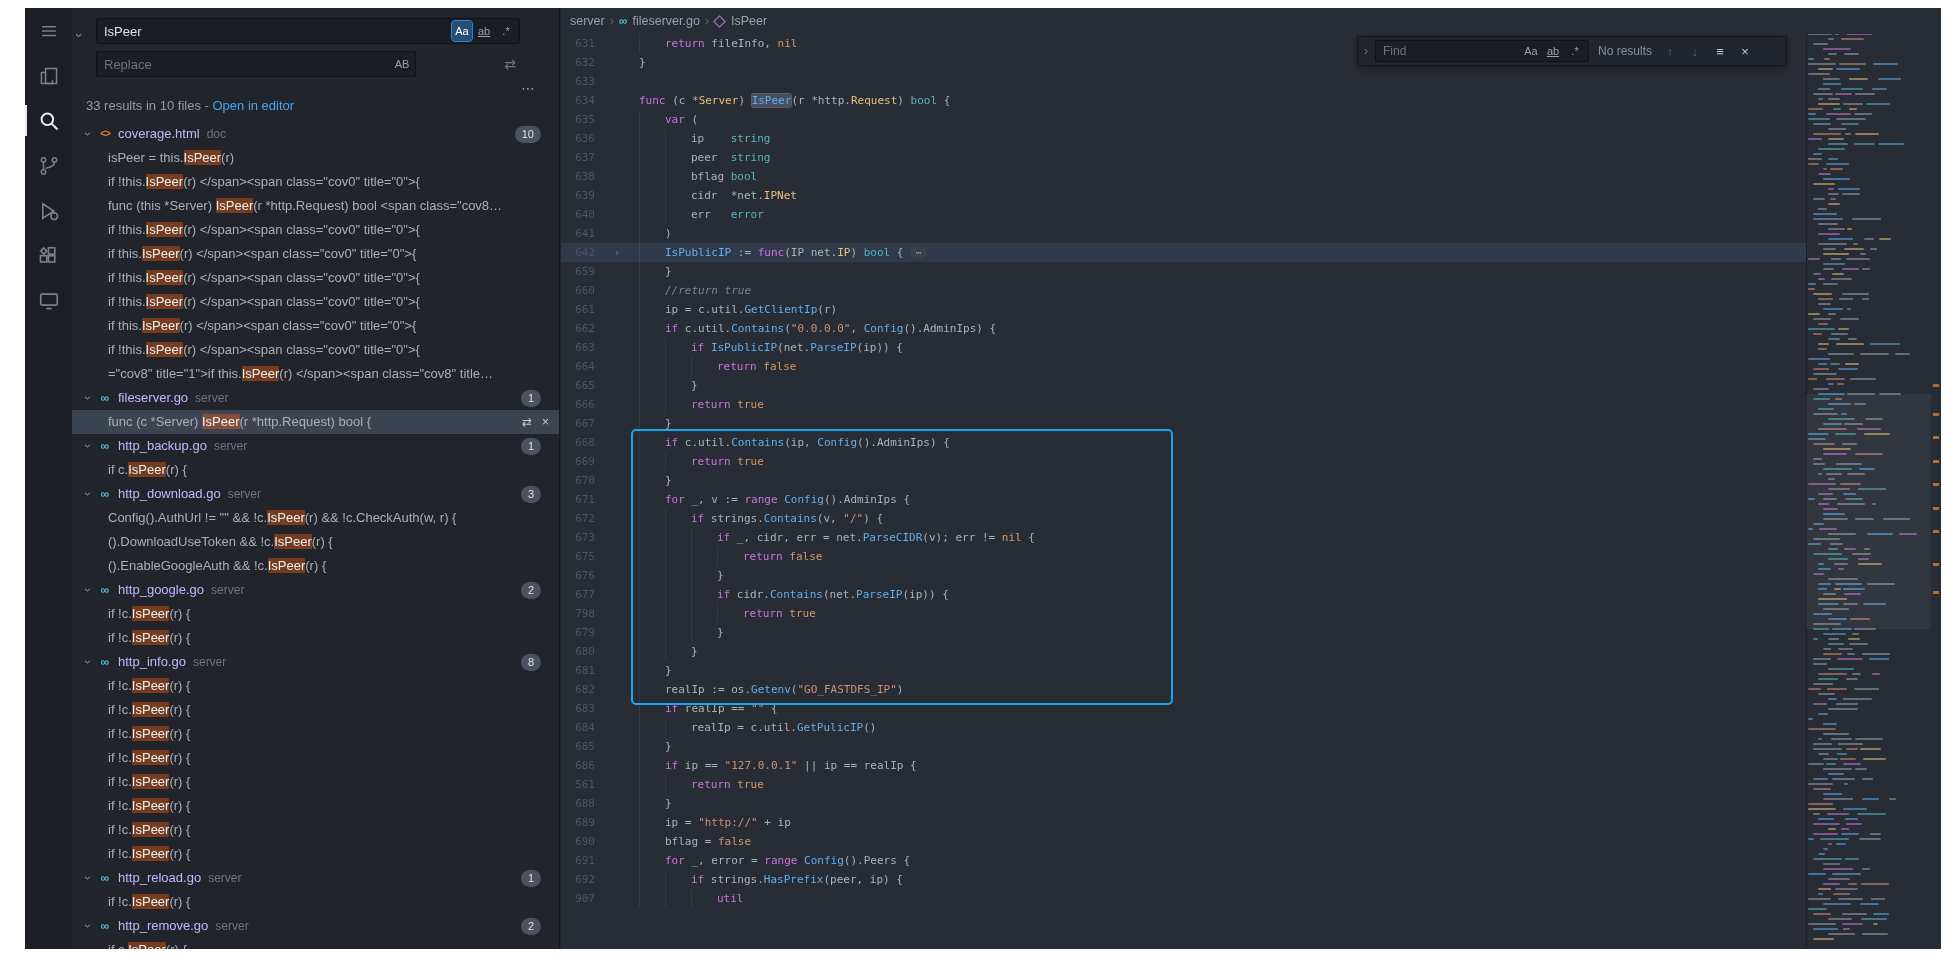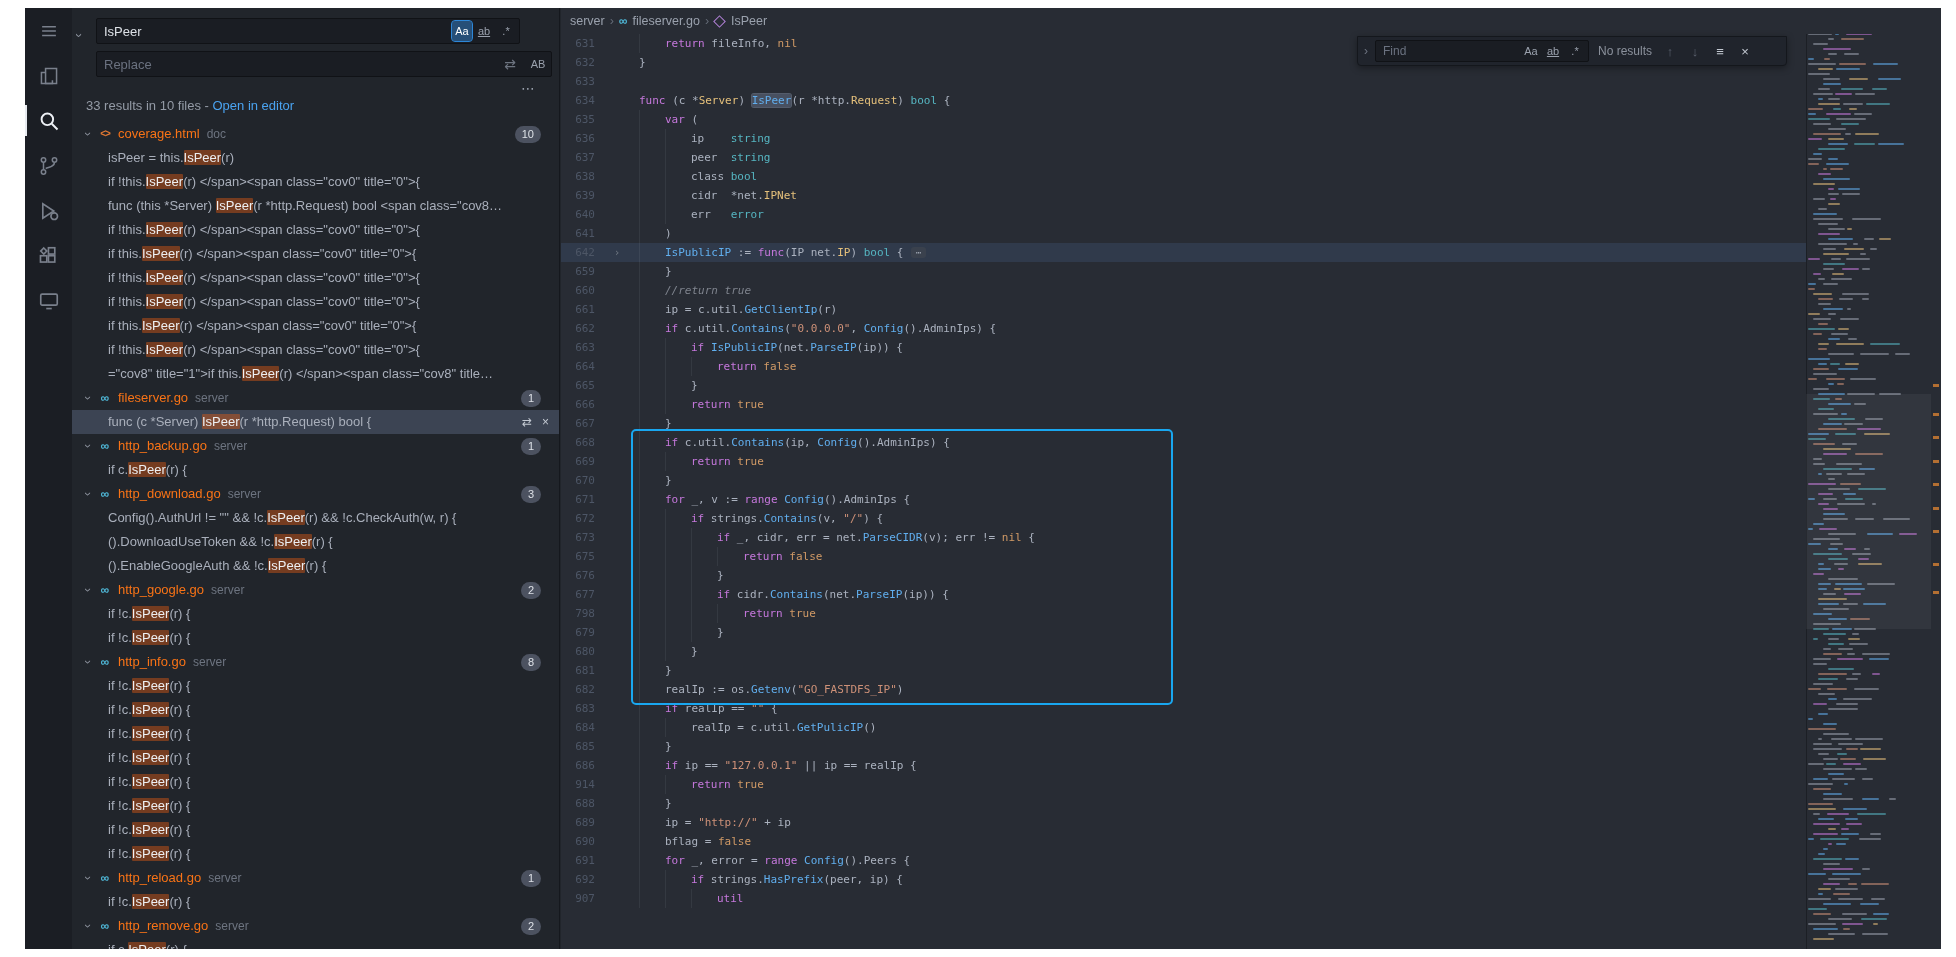--- a/index.html
+++ b/index.html
@@ -13,39 +13,39 @@
   .ab-item.active{color:#eef1f6;}
   .ab-item.active::before{content:"";position:absolute;left:0;top:7px;bottom:7px;width:2px;background:#e8ebf0;}
 
   
   .sidebar{position:absolute;left:47px;top:0;bottom:0;width:488px;background:#21252b;border-right:1px solid #15181d;}
   .toggle-replace{position:absolute;left:5px;top:20px;width:16px;height:28px;color:#8b919c;font-size:13px;cursor:pointer;}
   .chev{display:inline-block;}
   .chev.down{transform:rotate(90deg);}
   .input-box{position:absolute;background:#1a1d23;border:1px solid #101216;border-radius:2px;height:26px;display:flex;align-items:center;padding:0 3px 0 0;}
   #search-box{left:24px;top:10px;width:424px;}
-  #replace-box{left:24px;top:43px;width:456px;}
+  #replace-box{left:24px;top:43px;width:320px;}
   .input{flex:1;min-width:0;background:transparent;border:none;outline:none;color:#dde1e7;font-family:inherit;font-size:13px;padding:0 7px;}
   .input::placeholder{color:#6b7280;}
   .opts{display:flex;align-items:center;gap:2px;}
   .opt{width:20px;height:20px;border-radius:3px;display:flex;align-items:center;justify-content:center;font-size:11px;color:#9aa1ad;cursor:pointer;}
   .opt.active{background:#264f78;outline:1px solid #2d87d8;color:#ffffff;}
   .icon-btn{position:absolute;color:#9aa1ad;font-size:14px;cursor:pointer;width:20px;height:20px;display:flex;align-items:center;justify-content:center;border-radius:3px;}
   .icon-btn.replace-all{left:428px;top:46px;color:#6d7480;}
   .icon-btn.more{left:446px;top:70px;}
   .summary{position:absolute;top:90px;left:14px;right:10px;color:#949ba6;}
   .summary .link{color:#4aa3f0;cursor:pointer;text-decoration:none;}
   .tree{position:absolute;top:114px;left:0;right:0;bottom:0;overflow:hidden;}
   .row{height:24px;line-height:24px;cursor:pointer;position:relative;}
   .row.file{display:flex;align-items:center;padding-left:8px;}
   .tw{width:16px;color:#8b919c;font-size:12px;transform:rotate(90deg);text-align:center;flex:0 0 16px;}
   .ficon{width:18px;text-align:center;margin-right:4px;font-weight:bold;font-size:12px;flex:0 0 18px;}
   .ficon.go{color:#4fb8d8;}
   .ficon.html{color:#e37933;font-size:10px;letter-spacing:-1px;}
-  .fname{color:#f97316;margin-right:7px;white-space:nowrap;}
+  .fname{color:#c4b5fd;margin-right:7px;white-space:nowrap;}
   .fpath{color:#6d7480;font-size:12px;white-space:nowrap;}
   .badge{margin-left:auto;margin-right:18px;background:#4c5260;border-radius:9px;font-size:11px;line-height:15px;padding:1px 7px;color:#dde1e7;flex:0 0 auto;}
   .row.match{display:block;padding-left:36px;padding-right:6px;color:#a9afbb;white-space:nowrap;overflow:hidden;}
   .row.match .hl{background:rgba(234,92,16,0.42);color:#edeff2;border-radius:1px;}
   .row.match.selected{background:#3c4453;}
   .acts{position:absolute;right:10px;top:0;height:100%;display:flex;align-items:center;gap:10px;background:inherit;padding-left:6px;}
   .act{color:#c3c9d2;font-size:12px;cursor:pointer;}
 
   
   .editor{position:absolute;left:536px;top:0;right:0;bottom:0;background:#282c34;}
@@ -296,21 +296,21 @@
     </div>
 
     <div class="code" id="code">
         <div class="line"><span class="ln">631</span><span class="gut2"></span><span class="g"></span><span class="tk-kw">return </span><span class="tk-d">fileInfo, </span><span class="tk-cn">nil</span></div>
         <div class="line"><span class="ln">632</span><span class="gut2"></span><span class="tk-d">}</span></div>
         <div class="line"><span class="ln">633</span><span class="gut2"></span></div>
         <div class="line"><span class="ln">634</span><span class="gut2"></span><span class="tk-kw">func </span><span class="tk-d">(c *</span><span class="tk-ty">Server</span><span class="tk-d">) </span><span class="tk-fn tk-sel">IsPeer</span><span class="tk-d">(r *http.</span><span class="tk-ty">Request</span><span class="tk-d">) </span><span class="tk-tb">bool</span><span class="tk-d"> {</span></div>
         <div class="line"><span class="ln">635</span><span class="gut2"></span><span class="g"></span><span class="tk-kw">var</span><span class="tk-d"> (</span></div>
         <div class="line"><span class="ln">636</span><span class="gut2"></span><span class="g"></span><span class="g"></span><span class="tk-d">ip    </span><span class="tk-tb">string</span></div>
         <div class="line"><span class="ln">637</span><span class="gut2"></span><span class="g"></span><span class="g"></span><span class="tk-d">peer  </span><span class="tk-tb">string</span></div>
-        <div class="line"><span class="ln">638</span><span class="gut2"></span><span class="g"></span><span class="g"></span><span class="tk-d">class </span><span class="tk-tb">bool</span></div>
+        <div class="line"><span class="ln">638</span><span class="gut2"></span><span class="g"></span><span class="g"></span><span class="tk-d">bflag </span><span class="tk-tb">bool</span></div>
         <div class="line"><span class="ln">639</span><span class="gut2"></span><span class="g"></span><span class="g"></span><span class="tk-d">cidr  *net.</span><span class="tk-ty">IPNet</span></div>
         <div class="line"><span class="ln">640</span><span class="gut2"></span><span class="g"></span><span class="g"></span><span class="tk-d">err   </span><span class="tk-tb">error</span></div>
         <div class="line"><span class="ln">641</span><span class="gut2"></span><span class="g"></span><span class="tk-d">)</span></div>
         <div class="line hl"><span class="ln">642</span><span class="gut2">›</span><span class="g"></span><span class="tk-fn">IsPublicIP</span><span class="tk-d"> := </span><span class="tk-kw">func</span><span class="tk-d">(IP net.</span><span class="tk-ty">IP</span><span class="tk-d">) </span><span class="tk-tb">bool</span><span class="tk-d"> {</span><span class="fold-pill">⋯</span></div>
         <div class="line"><span class="ln">659</span><span class="gut2"></span><span class="g"></span><span class="tk-d">}</span></div>
         <div class="line"><span class="ln">660</span><span class="gut2"></span><span class="g"></span><span class="tk-cm">//return true</span></div>
         <div class="line"><span class="ln">661</span><span class="gut2"></span><span class="g"></span><span class="tk-d">ip = c.util.</span><span class="tk-fn">GetClientIp</span><span class="tk-d">(r)</span></div>
         <div class="line"><span class="ln">662</span><span class="gut2"></span><span class="g"></span><span class="tk-kw">if</span><span class="tk-d"> c.util.</span><span class="tk-fn">Contains</span><span class="tk-d">(</span><span class="tk-st">"0.0.0.0"</span><span class="tk-d">, </span><span class="tk-fn">Config</span><span class="tk-d">().AdminIps) {</span></div>
         <div class="line"><span class="ln">663</span><span class="gut2"></span><span class="g"></span><span class="g"></span><span class="tk-kw">if</span><span class="tk-d"> </span><span class="tk-fn">IsPublicIP</span><span class="tk-d">(net.</span><span class="tk-fn">ParseIP</span><span class="tk-d">(ip)) {</span></div>
         <div class="line"><span class="ln">664</span><span class="gut2"></span><span class="g"></span><span class="g"></span><span class="g"></span><span class="tk-kw">return </span><span class="tk-cn">false</span></div>
@@ -328,21 +328,21 @@
         <div class="line"><span class="ln">677</span><span class="gut2"></span><span class="g"></span><span class="g"></span><span class="g"></span><span class="tk-kw">if</span><span class="tk-d"> cidr.</span><span class="tk-fn">Contains</span><span class="tk-d">(net.</span><span class="tk-fn">ParseIP</span><span class="tk-d">(ip)) {</span></div>
         <div class="line"><span class="ln">798</span><span class="gut2"></span><span class="g"></span><span class="g"></span><span class="g"></span><span class="g"></span><span class="tk-kw">return </span><span class="tk-cn">true</span></div>
         <div class="line"><span class="ln">679</span><span class="gut2"></span><span class="g"></span><span class="g"></span><span class="g"></span><span class="tk-d">}</span></div>
         <div class="line"><span class="ln">680</span><span class="gut2"></span><span class="g"></span><span class="g"></span><span class="tk-d">}</span></div>
         <div class="line"><span class="ln">681</span><span class="gut2"></span><span class="g"></span><span class="tk-d">}</span></div>
         <div class="line"><span class="ln">682</span><span class="gut2"></span><span class="g"></span><span class="tk-d">realIp := os.</span><span class="tk-fn">Getenv</span><span class="tk-d">(</span><span class="tk-st">"GO_FASTDFS_IP"</span><span class="tk-d">)</span></div>
         <div class="line"><span class="ln">683</span><span class="gut2"></span><span class="g"></span><span class="tk-kw">if</span><span class="tk-d"> realIp == </span><span class="tk-st">""</span><span class="tk-d"> {</span></div>
         <div class="line"><span class="ln">684</span><span class="gut2"></span><span class="g"></span><span class="g"></span><span class="tk-d">realIp = c.util.</span><span class="tk-fn">GetPulicIP</span><span class="tk-d">()</span></div>
         <div class="line"><span class="ln">685</span><span class="gut2"></span><span class="g"></span><span class="tk-d">}</span></div>
         <div class="line"><span class="ln">686</span><span class="gut2"></span><span class="g"></span><span class="tk-kw">if</span><span class="tk-d"> ip == </span><span class="tk-st">"127.0.0.1"</span><span class="tk-d"> || ip == realIp {</span></div>
-        <div class="line"><span class="ln">914</span><span class="gut2"></span><span class="g"></span><span class="g"></span><span class="tk-kw">return </span><span class="tk-cn">true</span></div>
+        <div class="line"><span class="ln">561</span><span class="gut2"></span><span class="g"></span><span class="g"></span><span class="tk-kw">return </span><span class="tk-cn">true</span></div>
         <div class="line"><span class="ln">688</span><span class="gut2"></span><span class="g"></span><span class="tk-d">}</span></div>
         <div class="line"><span class="ln">689</span><span class="gut2"></span><span class="g"></span><span class="tk-d">ip = </span><span class="tk-st">"http://"</span><span class="tk-d"> + ip</span></div>
         <div class="line"><span class="ln">690</span><span class="gut2"></span><span class="g"></span><span class="tk-d">bflag = </span><span class="tk-cn">false</span></div>
         <div class="line"><span class="ln">691</span><span class="gut2"></span><span class="g"></span><span class="tk-kw">for</span><span class="tk-d"> _, error = </span><span class="tk-kw">range</span><span class="tk-d"> </span><span class="tk-fn">Config</span><span class="tk-d">().Peers {</span></div>
         <div class="line"><span class="ln">692</span><span class="gut2"></span><span class="g"></span><span class="g"></span><span class="tk-kw">if</span><span class="tk-d"> strings.</span><span class="tk-fn">HasPrefix</span><span class="tk-d">(peer, ip) {</span></div>
         <div class="line"><span class="ln">907</span><span class="gut2"></span><span class="g"></span><span class="g"></span><span class="g"></span><span class="tk-kw">util</span></div>
         <div class="anno" style="border-color: rgb(25, 167, 240);"></div>
       </div>
 
     <div class="minimap" id="minimap">

